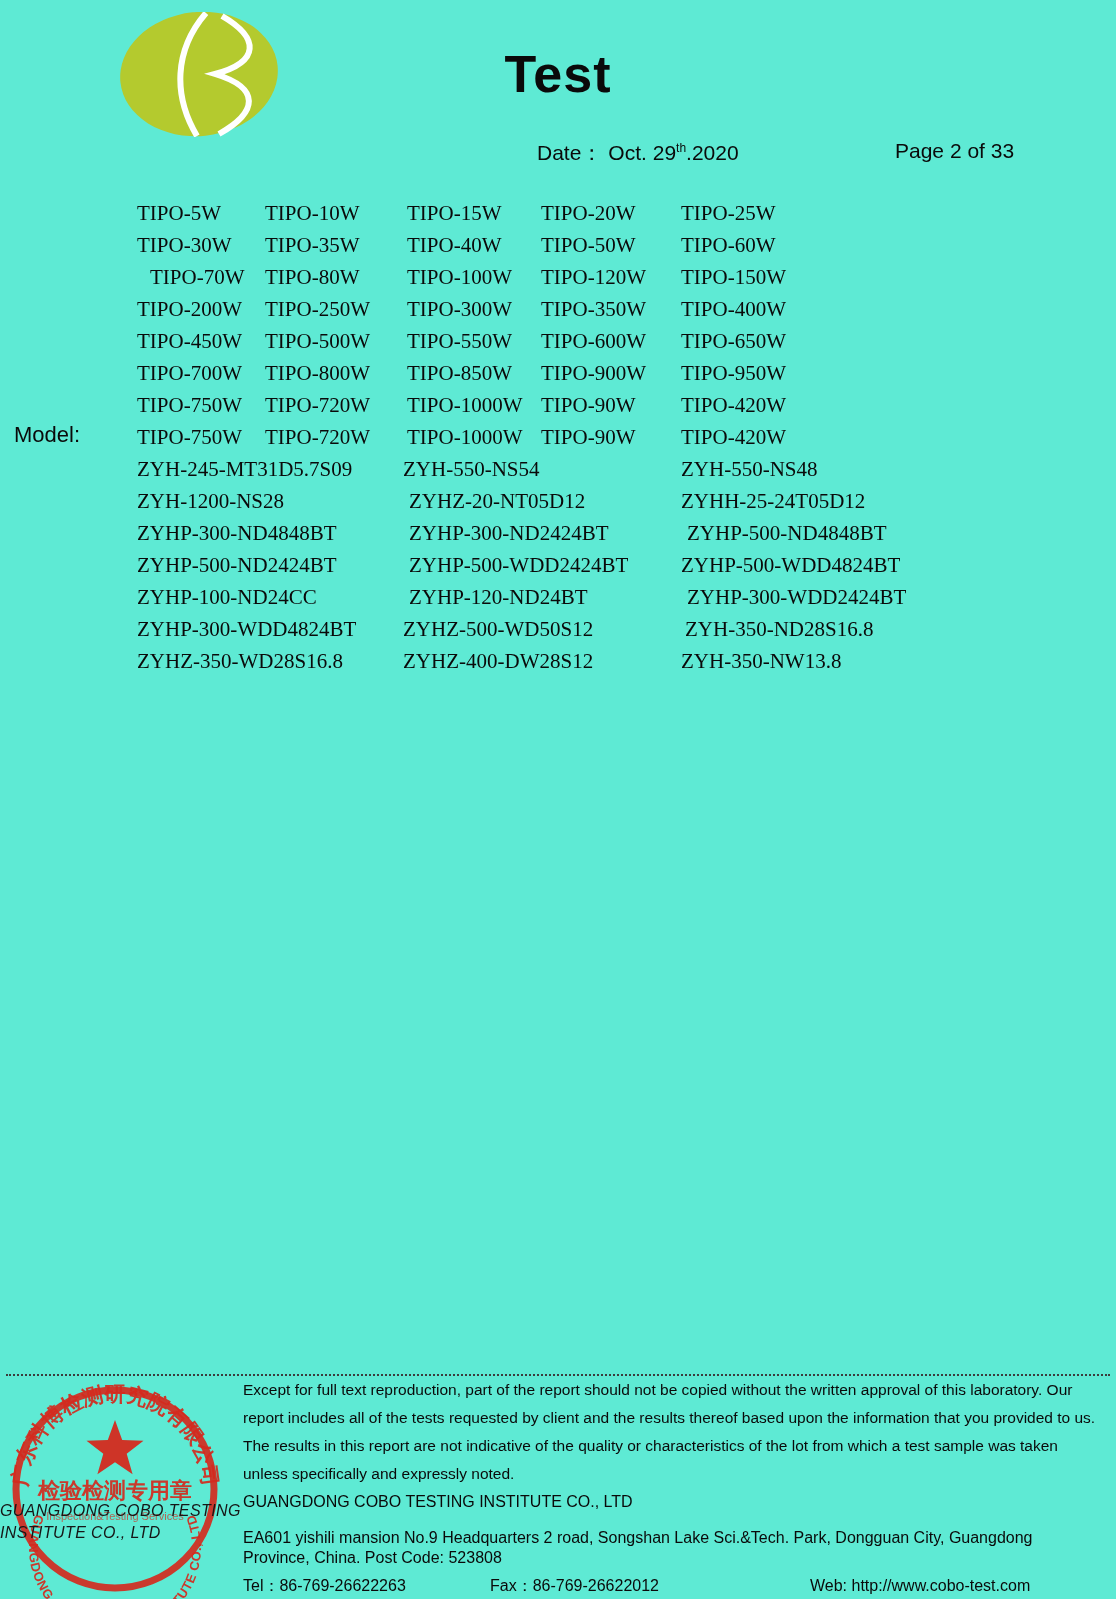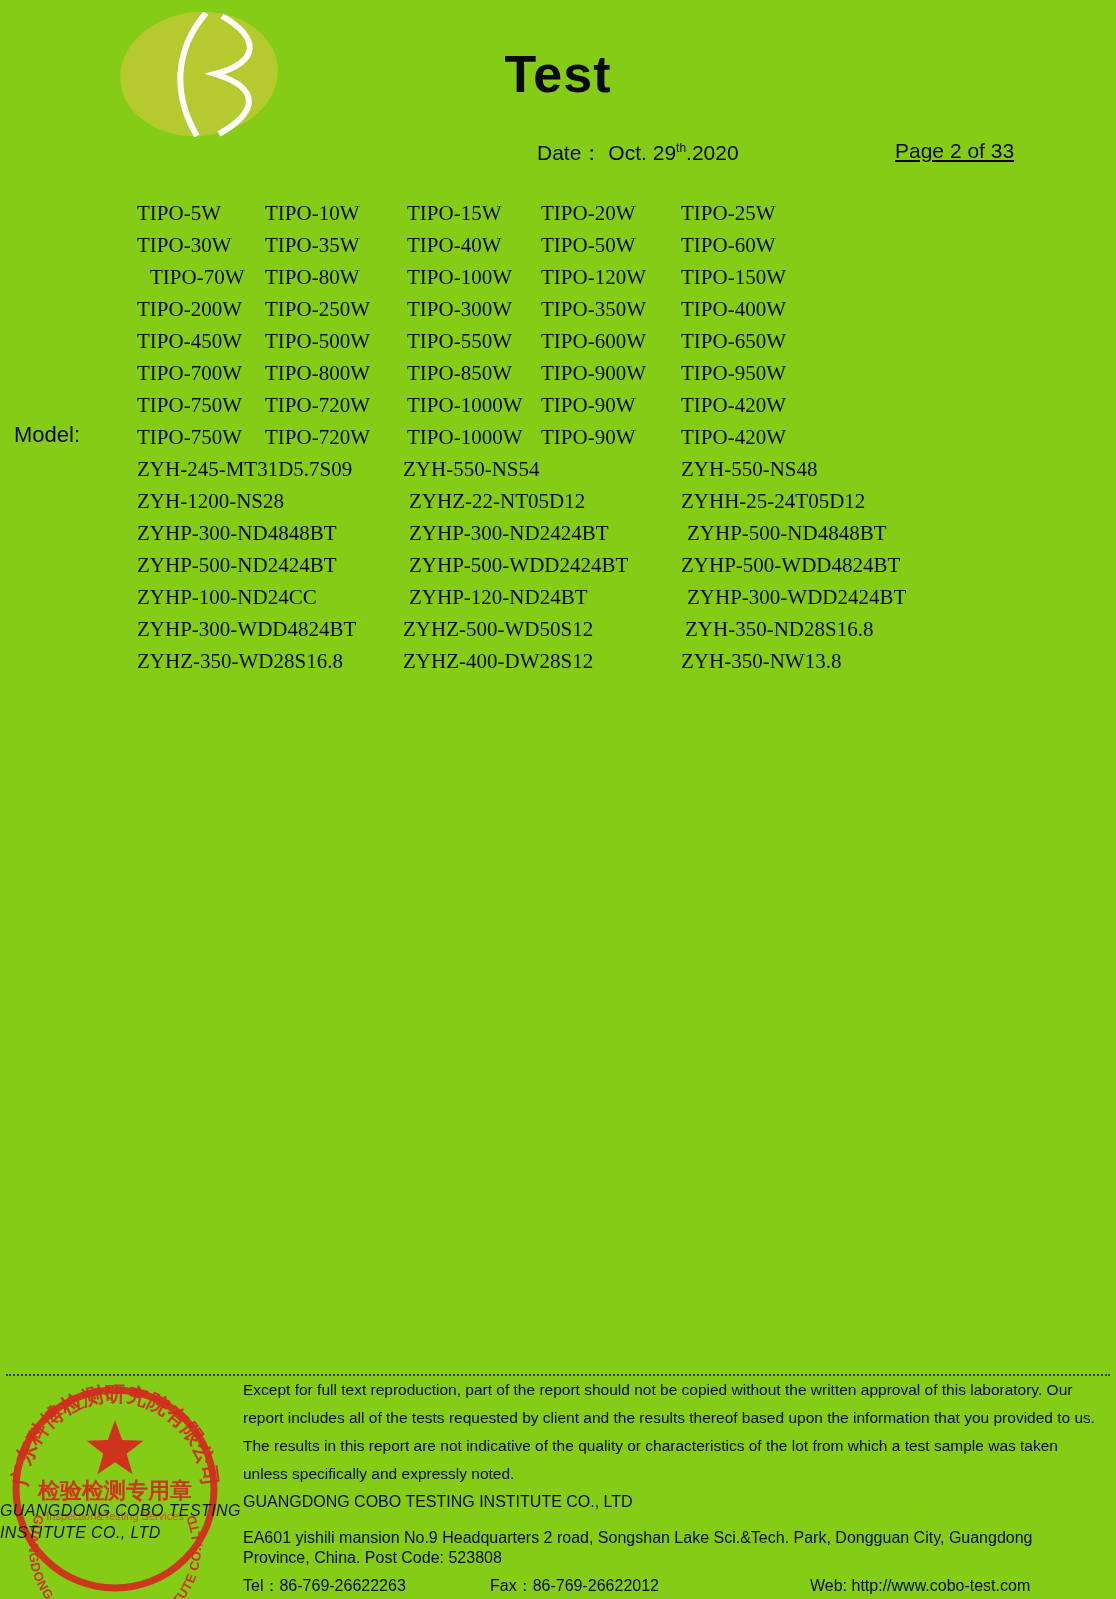--- a/index.html
+++ b/index.html
@@ -1,31 +1,31 @@
 <!DOCTYPE html>
 <html><head>
 <meta charset="utf-8">
 <style>
   html,body{margin:0;padding:0;background:#e8e8e8;}
   .page{
     position:relative;width:1116px;height:1599px;margin:0 auto;
-    background:#84cc16;overflow:hidden;
+    background:#5eead4;overflow:hidden;
     font-family:"Liberation Sans",sans-serif;color:#0a0a0a;
   }
   
   .logo{position:absolute;left:118px;top:12px;width:162px;height:125px;}
   .title{
     position:absolute;left:0;right:0;top:44px;
     display:flex;justify-content:center;gap:46px;
     font-size:52px;font-weight:bold;letter-spacing:1px;
   }
   .hdr-item{position:absolute;top:139px;font-size:21px;white-space:nowrap;}
   .hdr-report{left:22px;}
   .hdr-date{left:537px;}
-  .hdr-page{left:895px;text-decoration:underline;}
+  .hdr-page{left:895px;}
   .hdr-item sup{font-size:12px;vertical-align:super;line-height:0;}
   .lbl{margin-right:6px;}
   
   .model-label{position:absolute;left:14px;top:422px;font-size:22px;}
   .mgrid{position:absolute;left:137px;top:197px;width:860px;
          font-family:"Liberation Serif","DejaVu Serif",serif;font-size:21px;}
   .mrow{position:absolute;left:0;height:32px;line-height:32px;width:860px;}
   .mrow span{position:absolute;white-space:nowrap;}
   .c0{left:0;}
   .c1{left:128px;}
@@ -133,21 +133,21 @@
         <span class="c3">TIPO-90W</span>
         <span class="c4">TIPO-420W</span>
     </div>
     <div class="mrow" style="top:256px">
       <span class="g0">ZYH-245-MT31D5.7S09</span>
         <span class="g1">ZYH-550-NS54</span>
         <span class="g2">ZYH-550-NS48</span>
     </div>
     <div class="mrow" style="top:288px">
       <span class="g0">ZYH-1200-NS28</span>
-        <span class="g1" style="left:272px">ZYHZ-22-NT05D12</span>
+        <span class="g1" style="left:272px">ZYHZ-20-NT05D12</span>
         <span class="g2">ZYHH-25-24T05D12</span>
     </div>
     <div class="mrow" style="top:320px">
       <span class="g0">ZYHP-300-ND4848BT</span>
         <span class="g1" style="left:272px">ZYHP-300-ND2424BT</span>
         <span class="g2" style="left:550px">ZYHP-500-ND4848BT</span>
     </div>
     <div class="mrow" style="top:352px">
       <span class="g0">ZYHP-500-ND2424BT</span>
         <span class="g1" style="left:272px">ZYHP-500-WDD2424BT</span>

